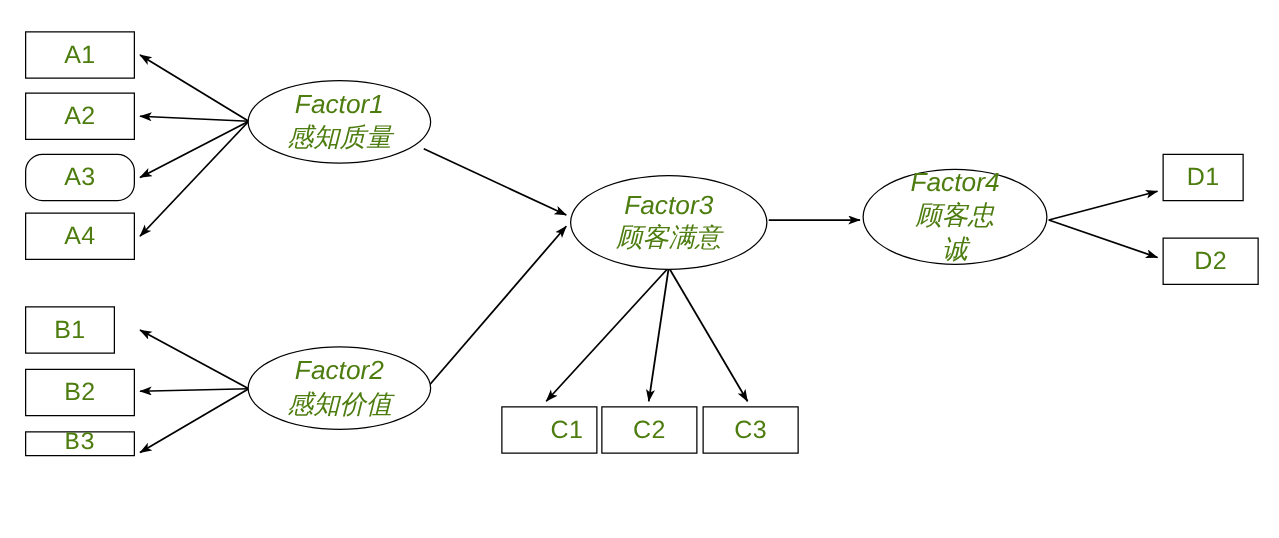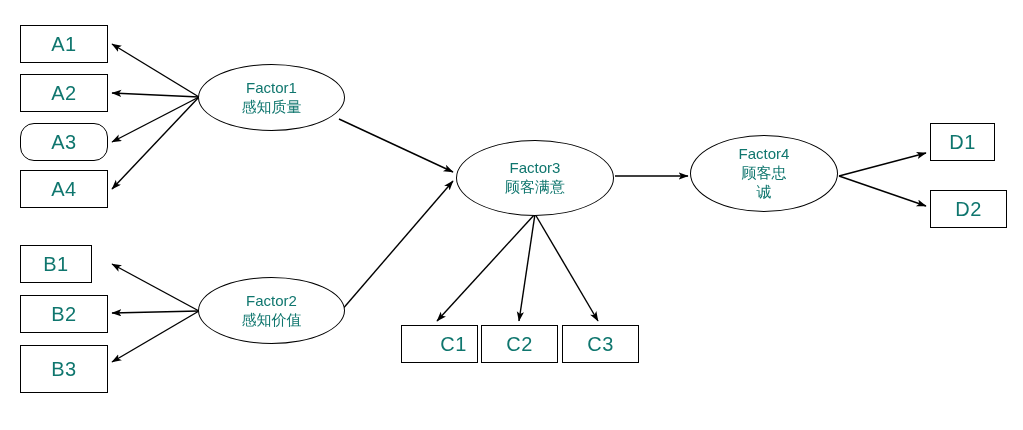--- a/index.html
+++ b/index.html
@@ -25,34 +25,35 @@
     width: 1023px;
     height: 430px;
   }
   .node {
     position: absolute;
     box-sizing: border-box;
     display: flex;
     align-items: center;
     justify-content: center;
     text-align: center;
-    color: #0f766e;
+    color: #4d7c0f;
     background: #ffffff;
   }
   .rect-node {
     border: 1.5px solid #000000;
     font-size: 20px;
     line-height: 1.1;
     letter-spacing: 0.4px;
   }
   .ellipse-node {
     border: 1.3px solid #000000;
     border-radius: 50%;
-    font-size: 15px;
+    font-size: 21px;
     line-height: 1.25;
+    font-style: italic;
   }
   .ellipse-node .lbl {
     display: block;
     white-space: pre-line;
     padding: 0 10px;
   }
 </style>
 </head>
 <body>
 
@@ -95,21 +96,21 @@
   <div class="node rect-node" style="left: 20px; top: 170px; width: 88px; height: 38px;">
     <span>A4</span>
   </div>
 
   <div class="node rect-node" style="left: 20px; top: 245px; width: 72px; height: 38px;">
     <span>B1</span>
   </div>
   <div class="node rect-node" style="left: 20px; top: 295px; width: 88px; height: 38px;">
     <span>B2</span>
   </div>
-  <div class="node rect-node" style="left: 20px; top: 345px; width: 88px; height: 48px;">
+  <div class="node rect-node" style="left: 20px; top: 345px; width: 88px; height: 20px; font-family: Liberation Mono, monospace;">
     <span>B3</span>
   </div>
 
   <div class="node rect-node" style="left: 401px; top: 325px; width: 77px; height: 38px; padding-left: 28px;">
     <span>C1</span>
   </div>
   <div class="node rect-node" style="left: 481px; top: 325px; width: 77px; height: 38px;">
     <span>C2</span>
   </div>
   <div class="node rect-node" style="left: 562px; top: 325px; width: 77px; height: 38px;">

